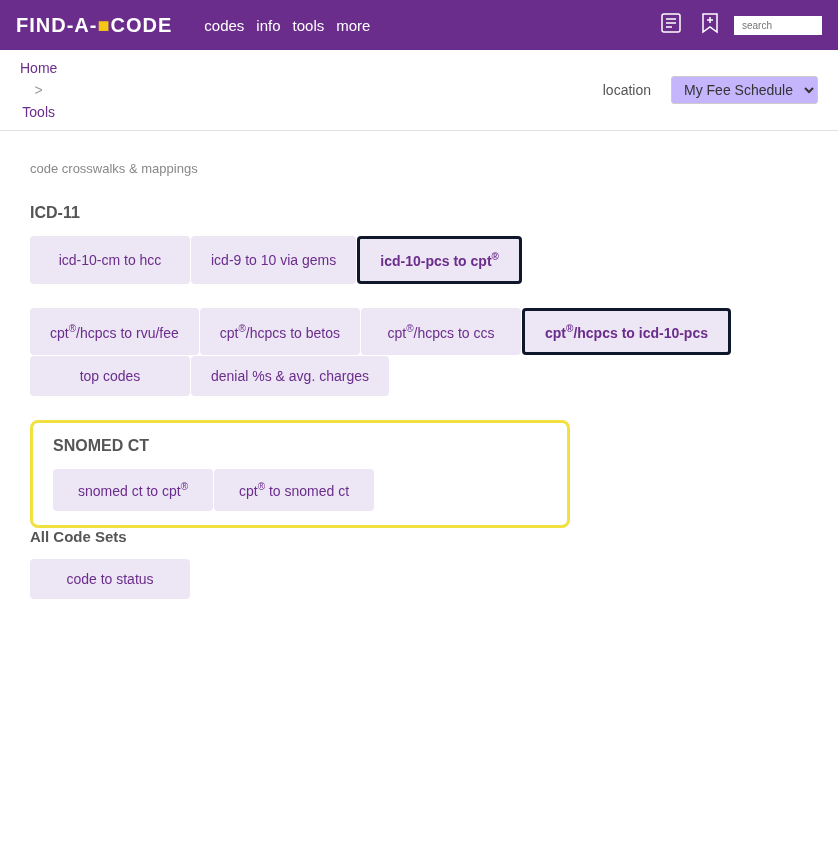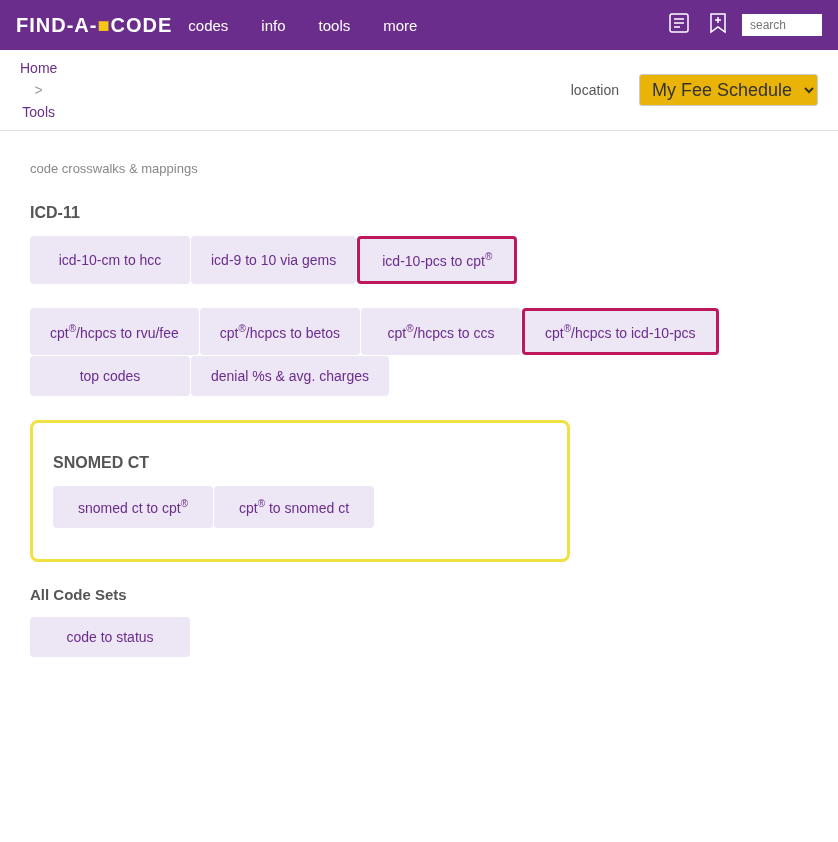--- a/index.html
+++ b/index.html
@@ -10,29 +10,29 @@
       background: #6b2d8b;
       display: flex;
       align-items: center;
       padding: 0 16px;
       height: 50px;
     }
     .logo {
       color: #fff;
       font-weight: bold;
       font-size: 20px;
-      margin-right: 16px;
+      margin-right: 32px;
       letter-spacing: 1px;
     }
     .logo span {
       color: #f5c518;
     }
     .nav-links {
       display: flex;
-      gap: 33px;
+      gap: 12px;
       flex: 1;
     }
     .nav-links a {
       color: #fff;
       text-decoration: none;
       font-size: 15px;
     }
     .header-icons {
       display: flex;
       align-items: center;
@@ -43,23 +43,23 @@
       border: none;
       cursor: pointer;
       color: #fff;
       font-size: 18px;
       padding: 4px;
     }
     .search-area {
       background: #fff;
       border: none;
       padding: 4px 8px;
-      font-size: 12px;
-      color: #6b2d8b;
-      width: 80px;
+      font-size: 10px;
+      color: #6b2d8b;
+      width: 88px;
     }
 
     
     .breadcrumb-bar {
       display: flex;
       align-items: center;
       justify-content: space-between;
       padding: 10px 20px;
       border-bottom: 1px solid #e0e0e0;
       background: #fff;
@@ -82,24 +82,24 @@
     .location-select {
       display: flex;
       align-items: center;
       gap: 20px;
       font-size: 14px;
       color: #555;
     }
     .location-select select {
       border: 1px solid #ccc;
       padding: 4px 8px;
-      font-size: 18px;
+      font-size: 14px;
       color: #333;
       border-radius: 3px;
-      background: #eab308;
+      background: #c4b5fd;
     }
 
     
     .main {
       padding: 30px 30px;
     }
     .page-title {
       font-size: 32px;
       color: #6b2d8b;
       font-weight: 300;
@@ -139,30 +139,30 @@
       font-size: 14px;
       color: #6b2d8b;
       cursor: pointer;
       min-width: 160px;
       text-align: center;
     }
     .map-btn sup {
       font-size: 10px;
     }
     .map-btn.highlighted {
-      border: 3px solid #be185d;
+      border: 3px solid #0f172a;
       background: #ece6f5;
+      font-weight: bold;
     }
 
     
     .snomed-section {
       border: 3px solid #f0e040;
       border-radius: 8px;
-      padding: 31px 20px;
-      margin-bottom: 24px;
+      padding: 14px 20px;
       display: inline-block;
       min-width: 540px;
     }
     .snomed-section .section-title {
       margin-bottom: 14px;
     }
 
     
     .all-code-sets {
       margin-bottom: 24px;

